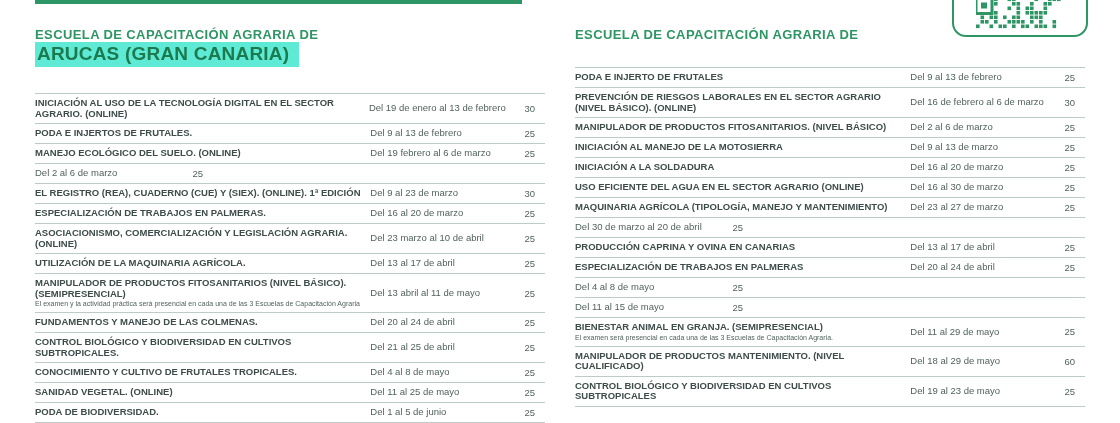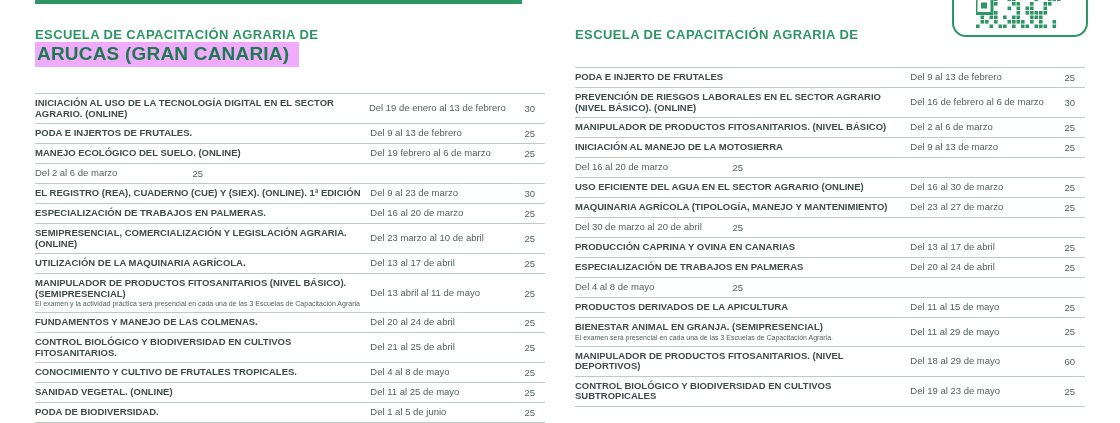--- a/index.html
+++ b/index.html
@@ -7,21 +7,21 @@
         font-family:"Liberation Sans","DejaVu Sans",sans-serif;}
   .top-banner{position:absolute;left:35px;top:0;width:487px;height:4px;background:#2E9564;}
   .qr-box{position:absolute;left:952px;top:-16px;width:132px;height:49px;
           border:2px solid #2E9564;border-radius:14px;background:#fff;}
   .qr-box svg{position:absolute;left:22px;bottom:5px;}
   .school{position:absolute;top:28px;width:510px;}
   .school.left{left:35px;}
   .school.right{left:575px;}
   .eyebrow{font-size:13px;font-weight:bold;color:#2E9564;letter-spacing:.4px;line-height:13px;}
   .school-name{display:inline-block;margin-top:1px;padding:1px 10px 2px 2px;
-               font-size:19px;font-weight:bold;letter-spacing:.2px;color:#1C7A4F;background:#f0abfc;}
+               font-size:19px;font-weight:bold;letter-spacing:.2px;color:#1C7A4F;background:#5eead4;}
   .table{margin-top:26px;border-top:1px solid #BCCBC4;}
   .row{display:flex;align-items:center;padding:4px 0;border-bottom:1px solid #BCCBC4;}
   .c-name{width:342px;font-size:9.5px;font-weight:bold;line-height:10.5px;color:#3D4C49;}
   .c-note{font-size:7px;font-weight:normal;line-height:8px;color:#51625D;margin-top:1px;}
   .c-dates{width:138px;font-size:9.5px;line-height:10.5px;color:#51625D;white-space:pre;}
   .c-hours{width:30px;padding-right:10px;text-align:right;font-size:9.5px;color:#51625D;}
 </style>
 </head>
 <body>
 
@@ -149,41 +149,41 @@
           <div class="c-name">EL REGISTRO (REA), CUADERNO (CUE) Y (SIEX). (ONLINE). 1ª EDICIÓN</div>
           <div class="c-dates">Del 9 al 23 de marzo</div>
           <div class="c-hours">30</div>
         </div>
         <div class="row">
           <div class="c-name">ESPECIALIZACIÓN DE TRABAJOS EN PALMERAS.</div>
           <div class="c-dates">Del 16 al 20 de marzo</div>
           <div class="c-hours">25</div>
         </div>
         <div class="row">
-          <div class="c-name">SEMIPRESENCIAL, COMERCIALIZACIÓN Y LEGISLACIÓN AGRARIA. (ONLINE)</div>
+          <div class="c-name">ASOCIACIONISMO, COMERCIALIZACIÓN Y LEGISLACIÓN AGRARIA. (ONLINE)</div>
           <div class="c-dates">Del 23 marzo al 10 de abril</div>
           <div class="c-hours">25</div>
         </div>
         <div class="row">
           <div class="c-name">UTILIZACIÓN DE LA MAQUINARIA AGRÍCOLA.</div>
           <div class="c-dates">Del 13 al 17 de abril</div>
           <div class="c-hours">25</div>
         </div>
         <div class="row">
           <div class="c-name">MANIPULADOR DE PRODUCTOS FITOSANITARIOS (NIVEL BÁSICO). (SEMIPRESENCIAL)<div class="c-note">El examen y la actividad práctica será presencial en cada una de las 3 Escuelas de Capacitación Agraria</div></div>
           <div class="c-dates">Del 13 abril al 11 de mayo</div>
           <div class="c-hours">25</div>
         </div>
         <div class="row">
           <div class="c-name">FUNDAMENTOS Y MANEJO DE LAS COLMENAS.</div>
           <div class="c-dates">Del 20 al 24 de abril</div>
           <div class="c-hours">25</div>
         </div>
         <div class="row">
-          <div class="c-name">CONTROL BIOLÓGICO Y BIODIVERSIDAD EN CULTIVOS FITOSANITARIOS.</div>
+          <div class="c-name">CONTROL BIOLÓGICO Y BIODIVERSIDAD EN CULTIVOS SUBTROPICALES.</div>
           <div class="c-dates">Del 21 al 25 de abril</div>
           <div class="c-hours">25</div>
         </div>
         <div class="row">
           <div class="c-name">CONOCIMIENTO Y CULTIVO DE FRUTALES TROPICALES.</div>
           <div class="c-dates">Del 4 al 8 de mayo</div>
           <div class="c-hours">25</div>
         </div>
         <div class="row">
           <div class="c-name">SANIDAD VEGETAL. (ONLINE)</div>
@@ -215,20 +215,21 @@
           <div class="c-name">MANIPULADOR DE PRODUCTOS FITOSANITARIOS. (NIVEL BÁSICO)</div>
           <div class="c-dates">Del 2 al 6 de marzo</div>
           <div class="c-hours">25</div>
         </div>
         <div class="row">
           <div class="c-name">INICIACIÓN AL MANEJO DE LA MOTOSIERRA</div>
           <div class="c-dates">Del 9 al 13 de marzo</div>
           <div class="c-hours">25</div>
         </div>
         <div class="row">
+          <div class="c-name">INICIACIÓN A LA SOLDADURA</div>
           <div class="c-dates">Del 16 al 20 de marzo</div>
           <div class="c-hours">25</div>
         </div>
         <div class="row">
           <div class="c-name">USO EFICIENTE DEL AGUA EN EL SECTOR AGRARIO (ONLINE)</div>
           <div class="c-dates">Del 16 al 30 de marzo</div>
           <div class="c-hours">25</div>
         </div>
         <div class="row">
           <div class="c-name">MAQUINARIA AGRÍCOLA (TIPOLOGÍA, MANEJO Y MANTENIMIENTO)</div>
@@ -247,31 +248,30 @@
         <div class="row">
           <div class="c-name">ESPECIALIZACIÓN DE TRABAJOS EN PALMERAS</div>
           <div class="c-dates">Del 20 al 24 de abril</div>
           <div class="c-hours">25</div>
         </div>
         <div class="row">
           <div class="c-dates">Del 4 al 8 de mayo</div>
           <div class="c-hours">25</div>
         </div>
         <div class="row">
-          <div class="c-name">PRODUCTOS DERIVADOS DE LA APICULTURA</div>
           <div class="c-dates">Del 11 al 15 de mayo</div>
           <div class="c-hours">25</div>
         </div>
         <div class="row">
           <div class="c-name">BIENESTAR ANIMAL EN GRANJA. (SEMIPRESENCIAL)<div class="c-note">El examen será presencial en cada una de las 3 Escuelas de Capacitación Agraria.</div></div>
           <div class="c-dates">Del 11 al 29 de mayo</div>
           <div class="c-hours">25</div>
         </div>
         <div class="row">
-          <div class="c-name">MANIPULADOR DE PRODUCTOS FITOSANITARIOS. (NIVEL DEPORTIVOS)</div>
+          <div class="c-name">MANIPULADOR DE PRODUCTOS MANTENIMIENTO. (NIVEL CUALIFICADO)</div>
           <div class="c-dates">Del 18 al 29 de mayo</div>
           <div class="c-hours">60</div>
         </div>
         <div class="row">
           <div class="c-name">CONTROL BIOLÓGICO Y BIODIVERSIDAD EN CULTIVOS SUBTROPICALES</div>
           <div class="c-dates">Del 19 al 23 de mayo</div>
           <div class="c-hours">25</div>
         </div>
       </div>
   </div>

